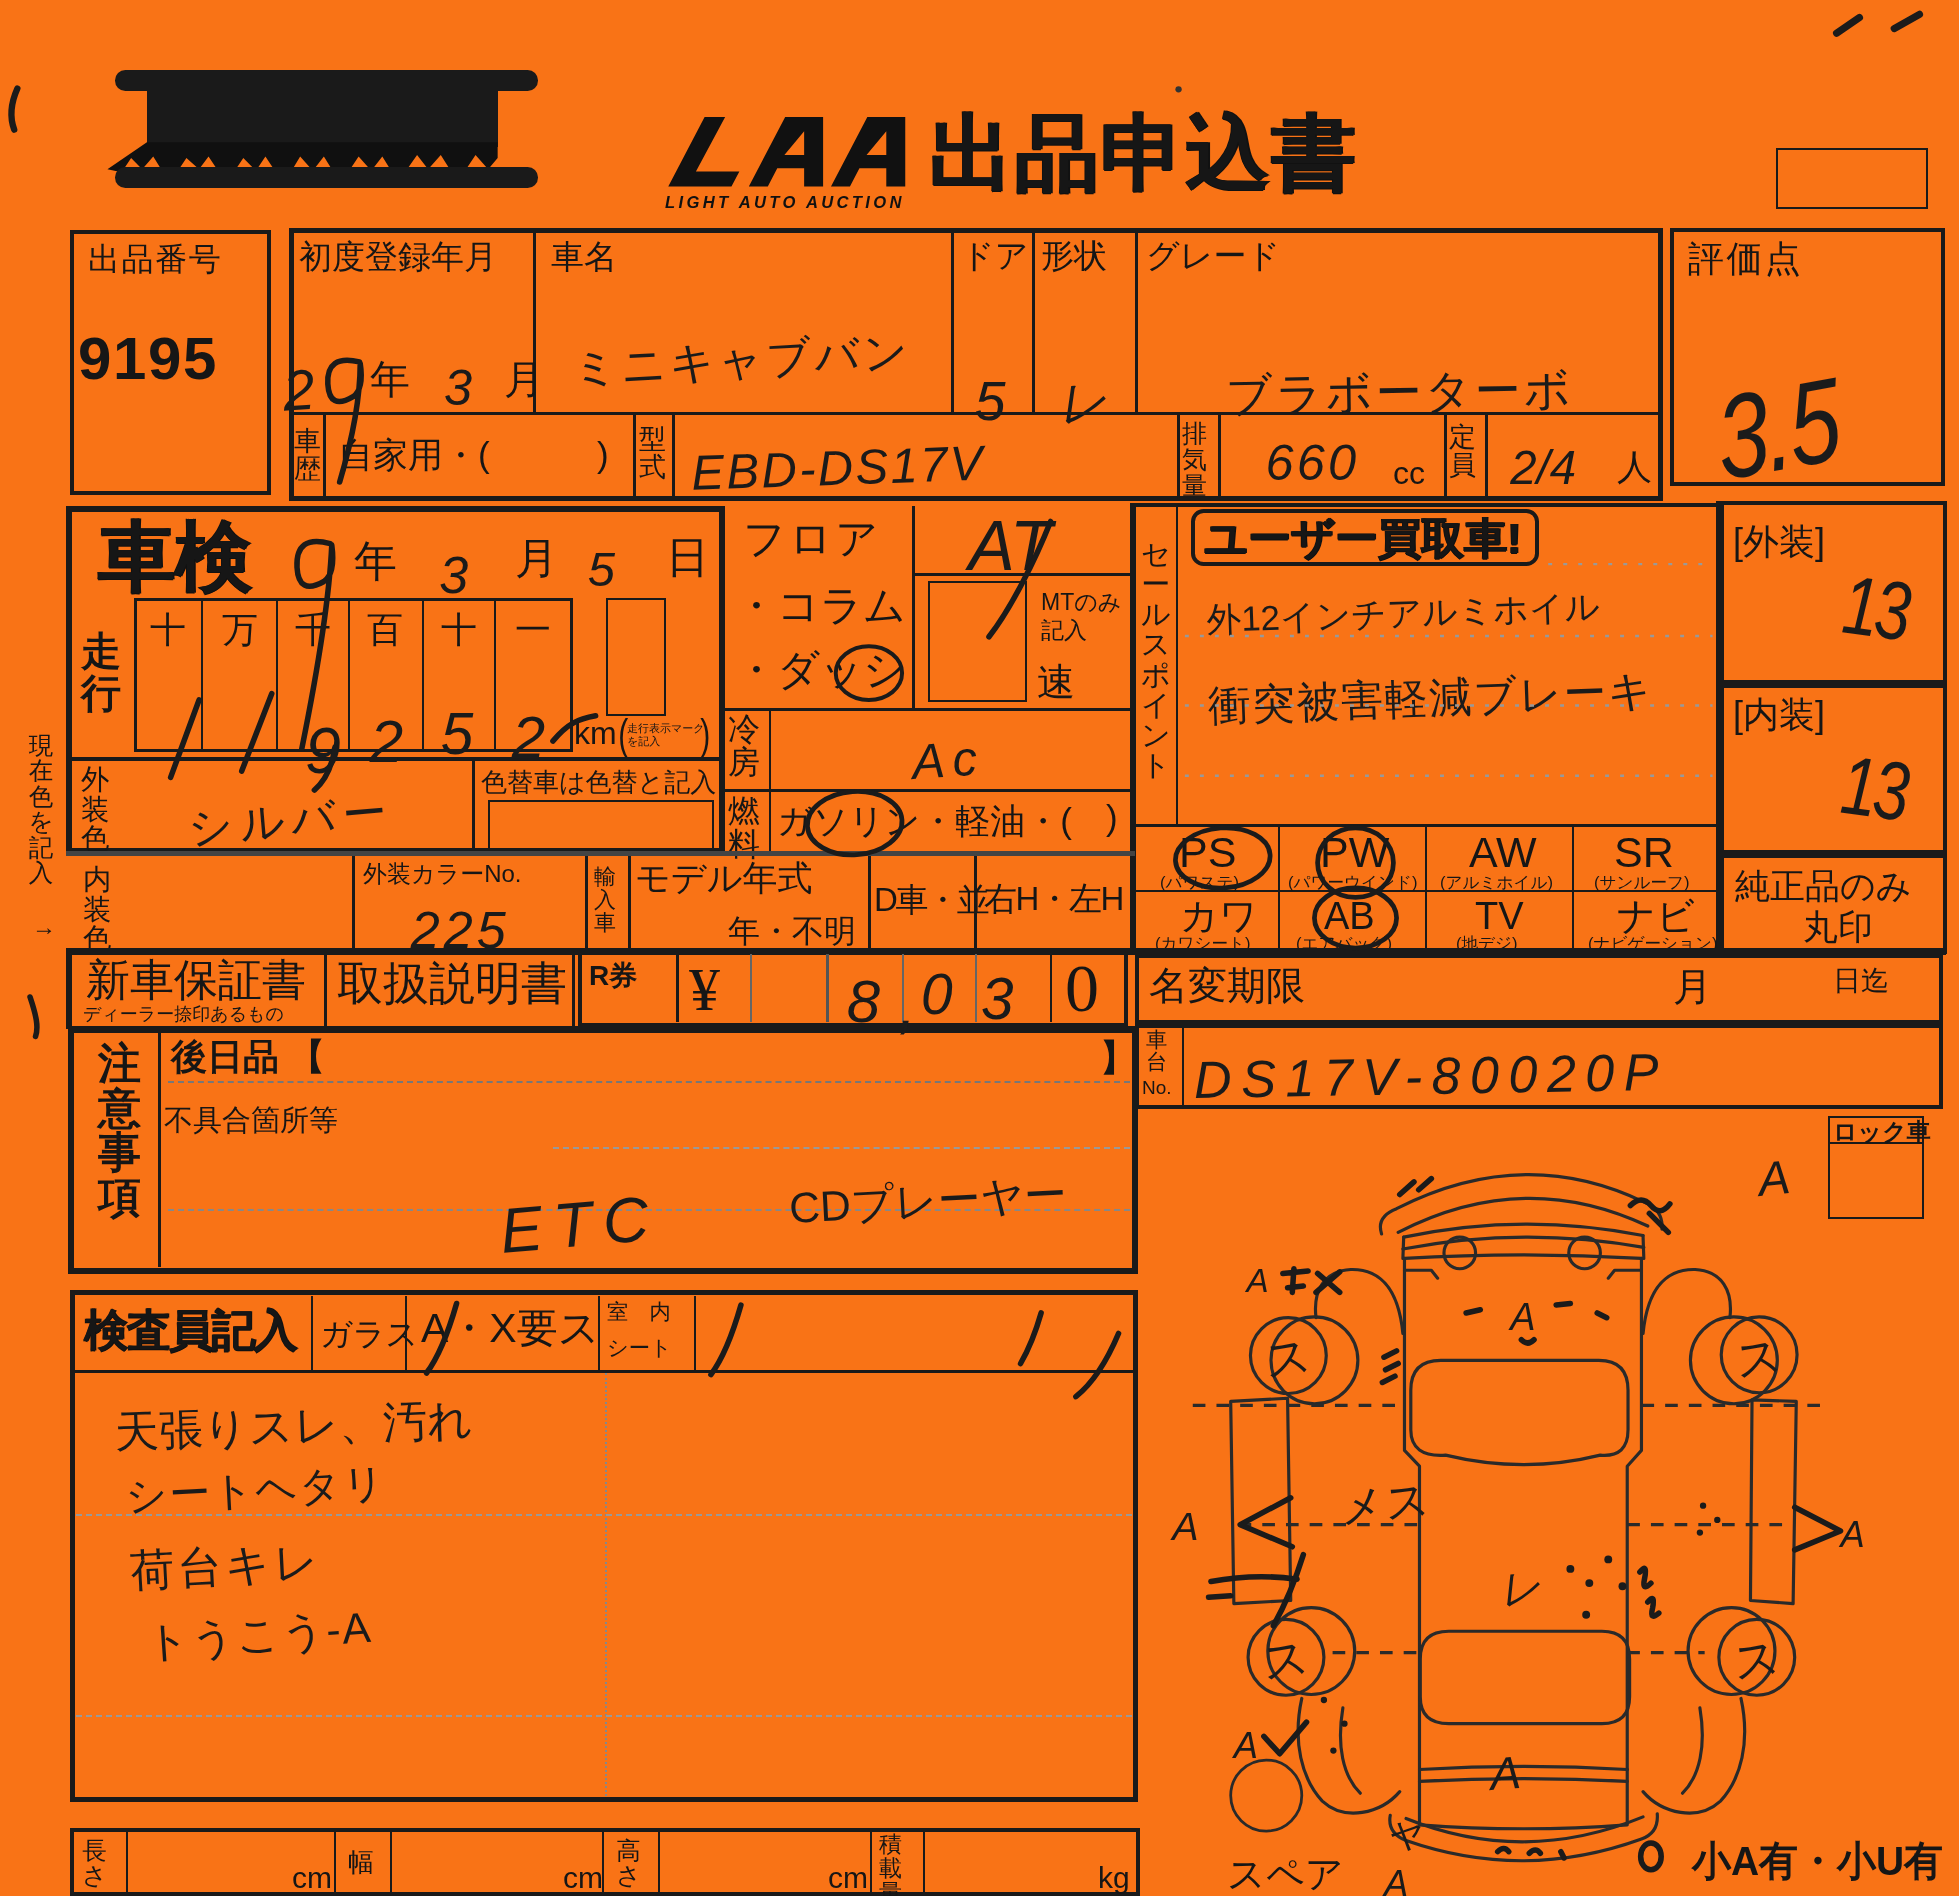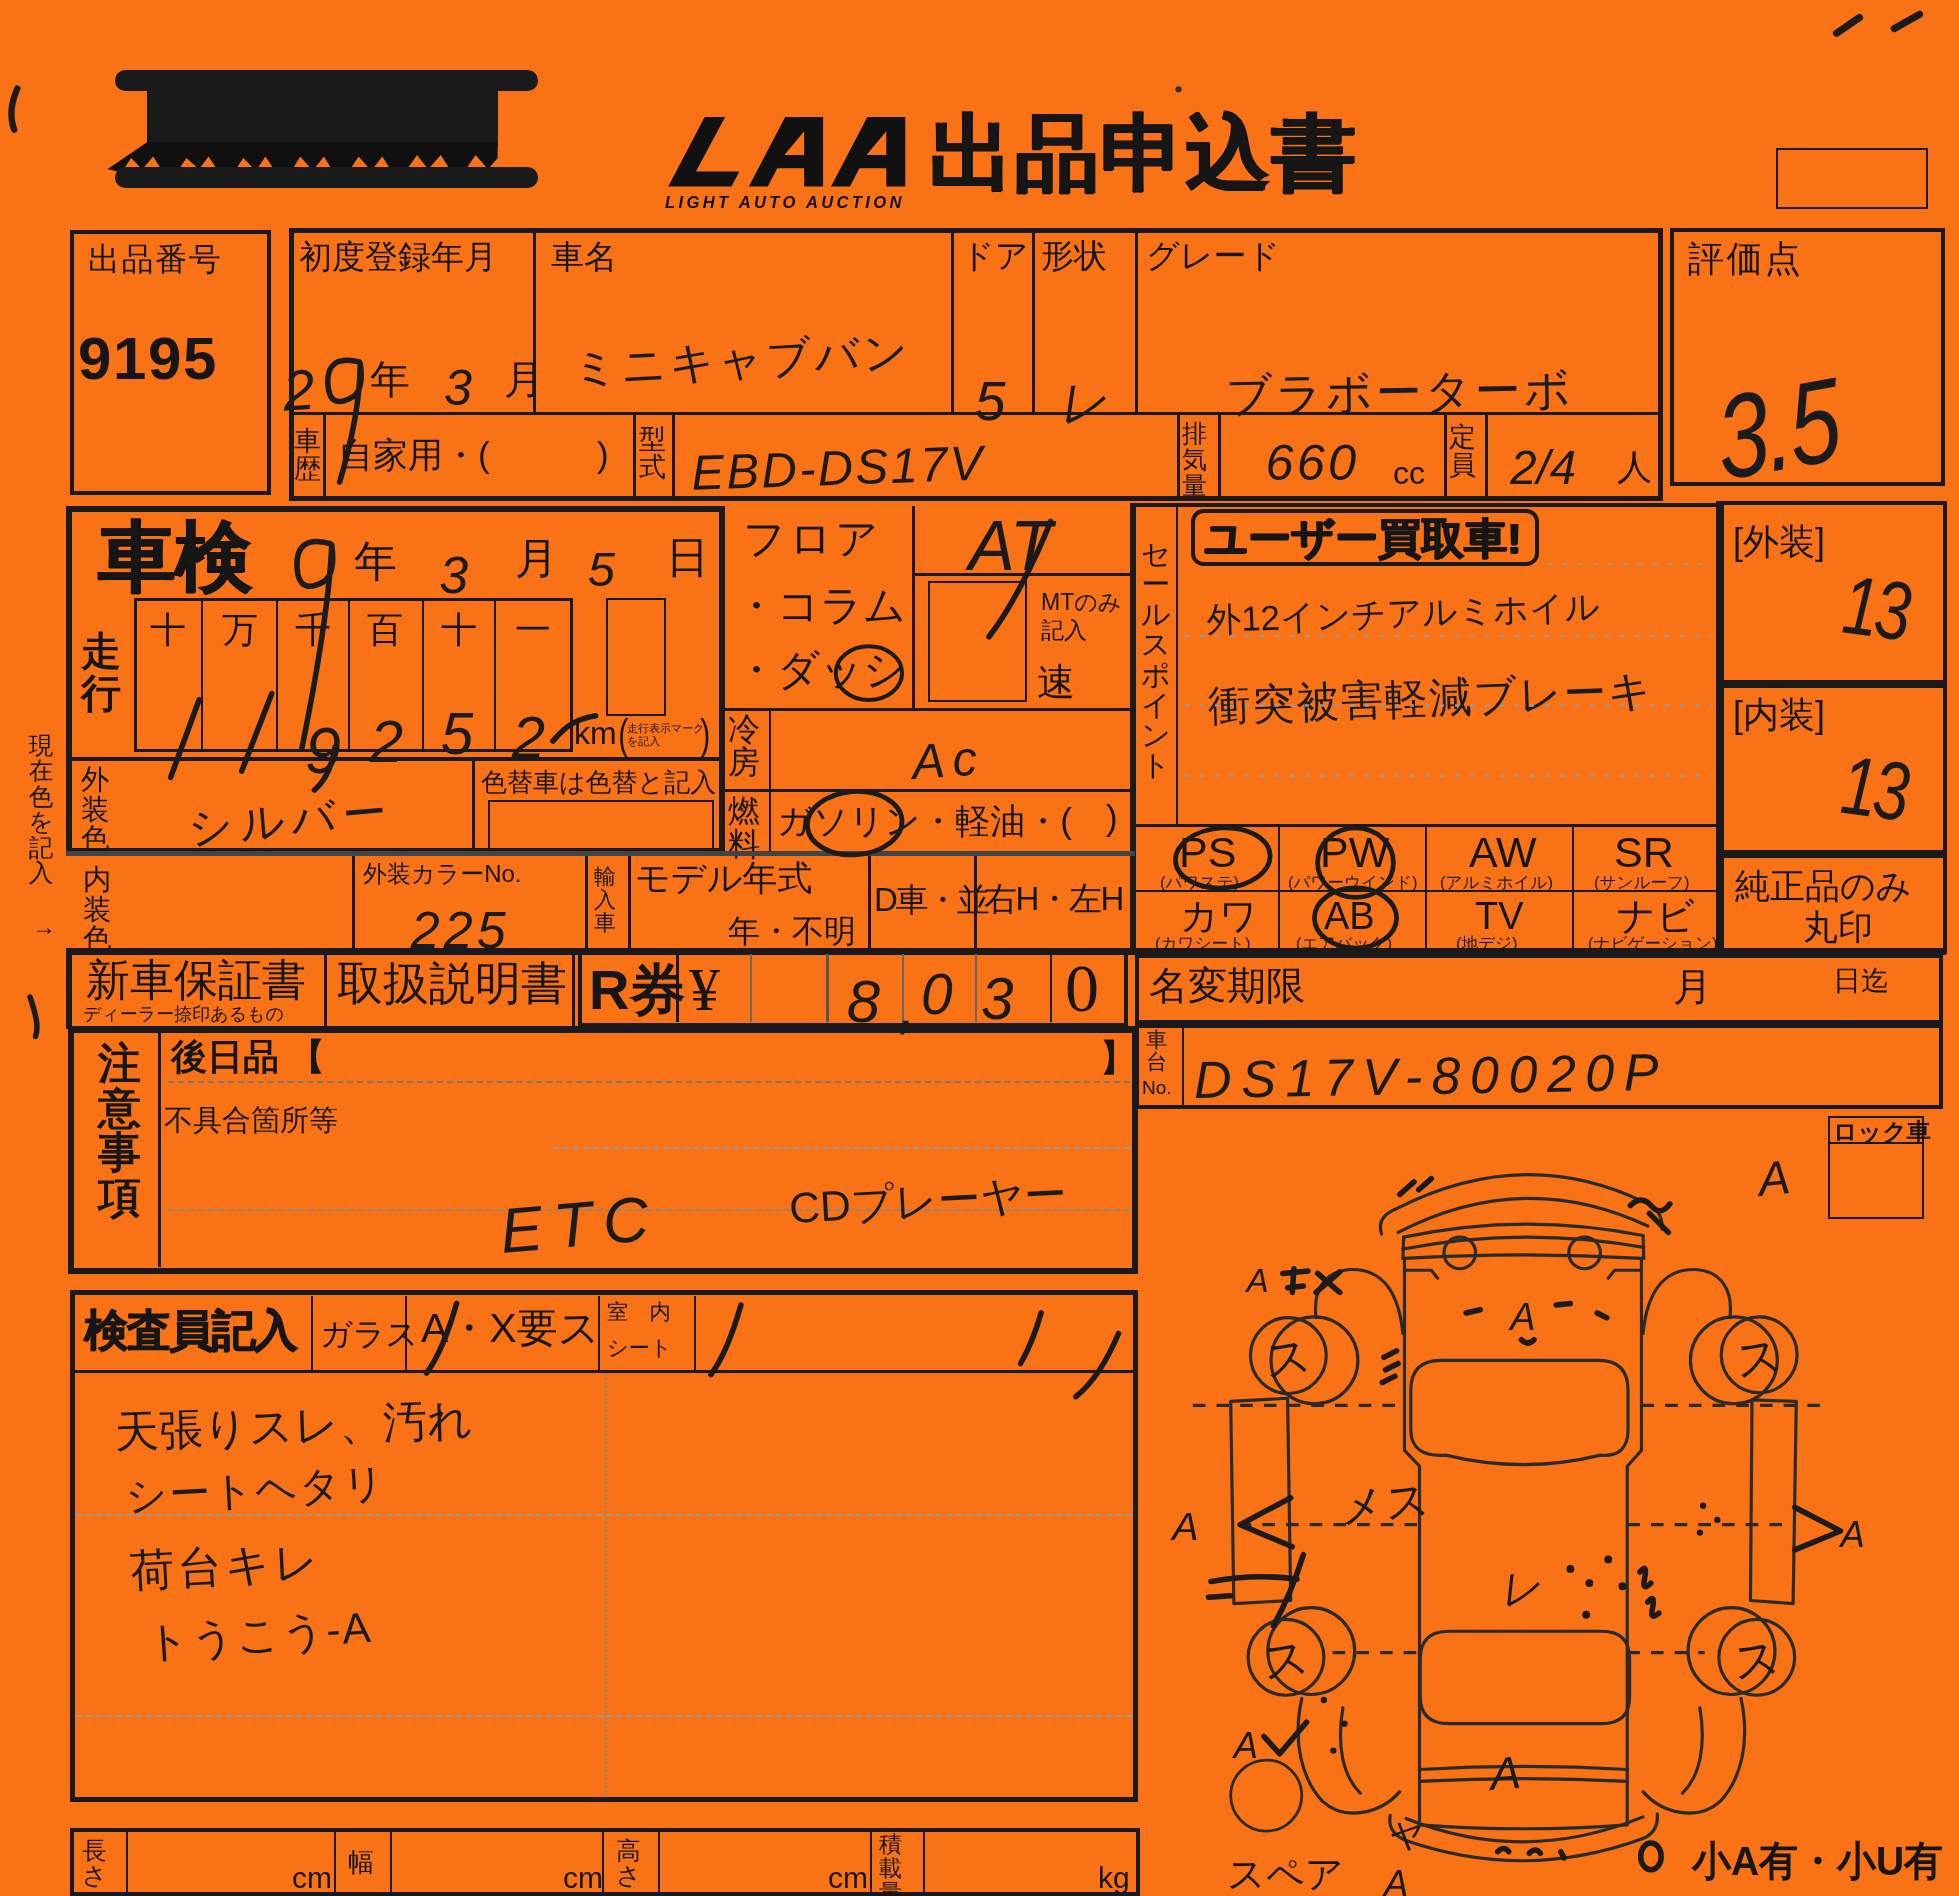--- a/index.html
+++ b/index.html
@@ -288,21 +288,21 @@
 
 <div class="b" style="left:578px;top:950px;width:550px;height:77px;border-width:4.7px"></div>
 
 <div class="hl" style="left:676px;top:954px;width:3.2px;height:68px"></div>
 <div class="hl" style="left:750px;top:954px;width:2.4px;height:68px;background:#666"></div>
 <div class="hl" style="left:826px;top:954px;width:3.2px;height:68px;background:#555"></div>
 <div class="hl" style="left:902px;top:954px;width:2.4px;height:68px;background:#666"></div>
 <div class="hl" style="left:975px;top:954px;width:2.4px;height:68px;background:#666"></div>
 <div class="hl" style="left:1050px;top:954px;width:2.4px;height:68px"></div>
 
-<div class="t" style="left:589px;top:962px;font-size:56px;font-weight:bold">R券</div>
+<div class="t" style="left:589px;top:962px;font-size:28px;font-weight:bold">R券</div>
 
 <div class="t" style="left:689px;top:958px;font-size:62px;font-family:'Liberation Serif',serif">¥</div>
 
 <div class="t" style="left:1065px;top:954px;font-size:68px;font-family:'Liberation Serif',serif">0</div>
 
 <div class="b" style="left:1135px;top:954px;width:808px;height:70px;border-width:4px"></div>
 
 <div class="t" style="left:1149px;top:966px;font-size:39px">名変期限</div>
 <div class="t" style="left:1673px;top:967px;font-size:39px">月</div>
 <div class="t" style="left:1833px;top:967px;font-size:28px">日迄</div>

